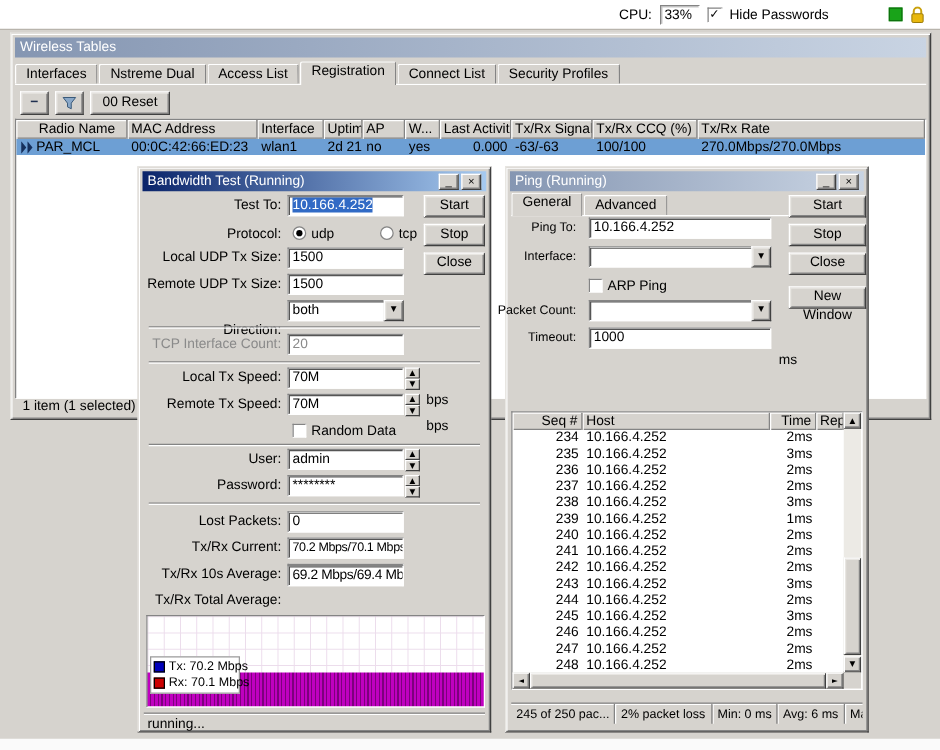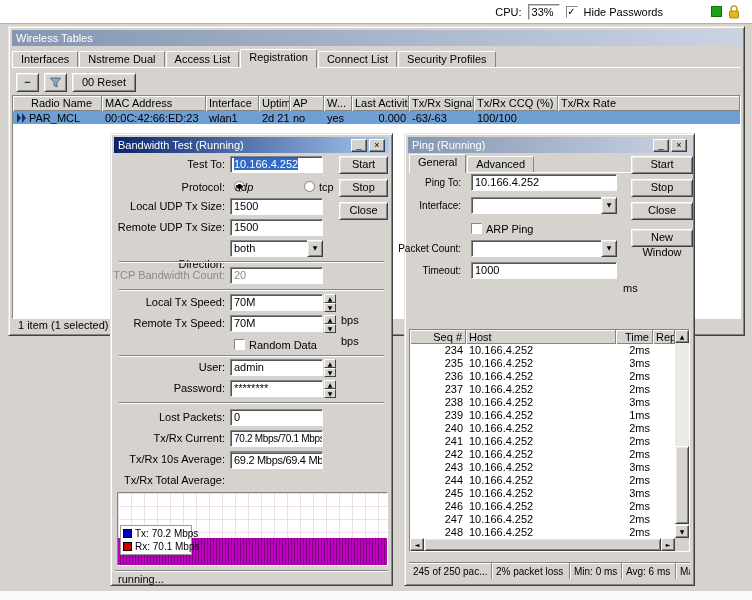--- a/index.html
+++ b/index.html
@@ -73,21 +73,21 @@
 .c-seq{width:56px;text-align:right;}
 .c-host{width:150px;}
 .c-time{width:37px;text-align:right;}
 .c-size{flex:1;text-align:right;padding-right:2px;}
 .vscroll{position:absolute;right:0;top:0;bottom:13px;width:14px;background:#eceae5;}
 .hscroll{position:absolute;left:0;right:14px;bottom:0;height:13px;background:#eceae5;display:flex;}
 .corner{position:absolute;right:0;bottom:0;width:14px;height:13px;background:#d6d3ce;}
 .sb{background:#d6d3ce;border:1px solid;border-color:#fff #404040 #404040 #fff;box-shadow:inset -1px -1px 0 #848484;font-size:6px;text-align:center;}
 .vthumb{position:absolute;left:0;width:14px;}
 .pstatus{position:absolute;left:4px;right:4px;bottom:6px;height:17px;display:flex;border-top:1px solid #848484;box-shadow:inset 0 1px 0 #fff;font-size:10px;}
-.seg{padding:3px 4px 0;white-space:nowrap;overflow:hidden;flex:0 0 auto;}
+.seg{padding:3px 4px 0;white-space:nowrap;overflow:hidden;flex:0 0 auto;text-align:center;}
 .seg+.seg{border-left:1px solid #848484;box-shadow:inset 1px 0 0 #fff;}
 </style>
 </head>
 <body>
 
 <div class="topbar">
   <span>CPU:</span>
   <span class="cpu-box">33%</span>
   <span class="chk">
       <span class="glyph" style="font-size:10px;">✓</span>
@@ -153,20 +153,21 @@
         <span>PAR_MCL</span>
       </span>
       <span class="td cw1">00:0C:42:66:ED:23</span>
       <span class="td cw2">wlan1</span>
       <span class="td cw3">2d 21:20:...</span>
       <span class="td cw4">no</span>
       <span class="td cw5">yes</span>
       <span class="td cw6" style="text-align:right;">0.000</span>
       <span class="td cw7">-63/-63</span>
       <span class="td cw8">100/100</span>
+      <span class="td cw9">270.0Mbps/270.0Mbps</span>
     </div>
   </div>
   <div class="wstatus">1 item (1 selected)</div>
 </div>
 
 <div class="window" id="bwt">
   <div class="titlebar tb-active">
     <span>Bandwidth Test (Running)</span>
     <span class="tb-btns">
       <span class="tb-btn">_</span>
@@ -174,37 +175,37 @@
     </span>
   </div>
 
   <span class="bt-lbl" style="top:22px;">Test To:</span>
   <span class="fld bt-fld" style="top:22px;"><span class="selblue">10.166.4.252</span></span>
 
   <span class="bt-lbl" style="top:45px;">Protocol:</span>
   <span class="radio" style="left:123px;top:47px;">
       <span class="dot"></span>
     </span>
-  <span class="rlbl" style="left:124px;top:46px;font-style:italic;">udp</span>
+  <span class="rlbl" style="left:138px;top:46px;">udp</span>
   <span class="radio" style="left:193px;top:47px;"></span>
   <span class="rlbl" style="left:208px;top:46px;">tcp</span>
 
   <span class="bt-lbl" style="top:64px;">Local UDP Tx Size:</span>
   <span class="fld bt-fld" style="top:64px;">1500</span>
 
   <span class="bt-lbl" style="top:85px;">Remote UDP Tx Size:</span>
   <span class="fld bt-fld" style="top:85px;">1500</span>
 
   <span class="bt-lbl" style="top:122px;">Direction:</span>
   <span class="fld bt-fld" style="top:106px;">both</span>
   <span class="btn combo-btn glyph" style="left:196px;top:106px;">▼</span>
 
   <span class="sep" style="top:127px;"></span>
 
-  <span class="bt-lbl disabled" style="top:133px;">TCP Bandwidth Count:</span>
+  <span class="bt-lbl disabled" style="top:133px;">TCP Interface Count:</span>
   <span class="fld bt-fld disabled" style="top:133px;">20</span>
 
   <span class="sep" style="top:155px;"></span>
 
   <span class="bt-lbl" style="top:160px;">Local Tx Speed:</span>
   <span class="fld bt-fld" style="top:160px;">70M</span>
   <span class="spin" style="top:160px;">
       <span class="glyph">▲</span>
       <span class="glyph">▼</span>
     </span>

